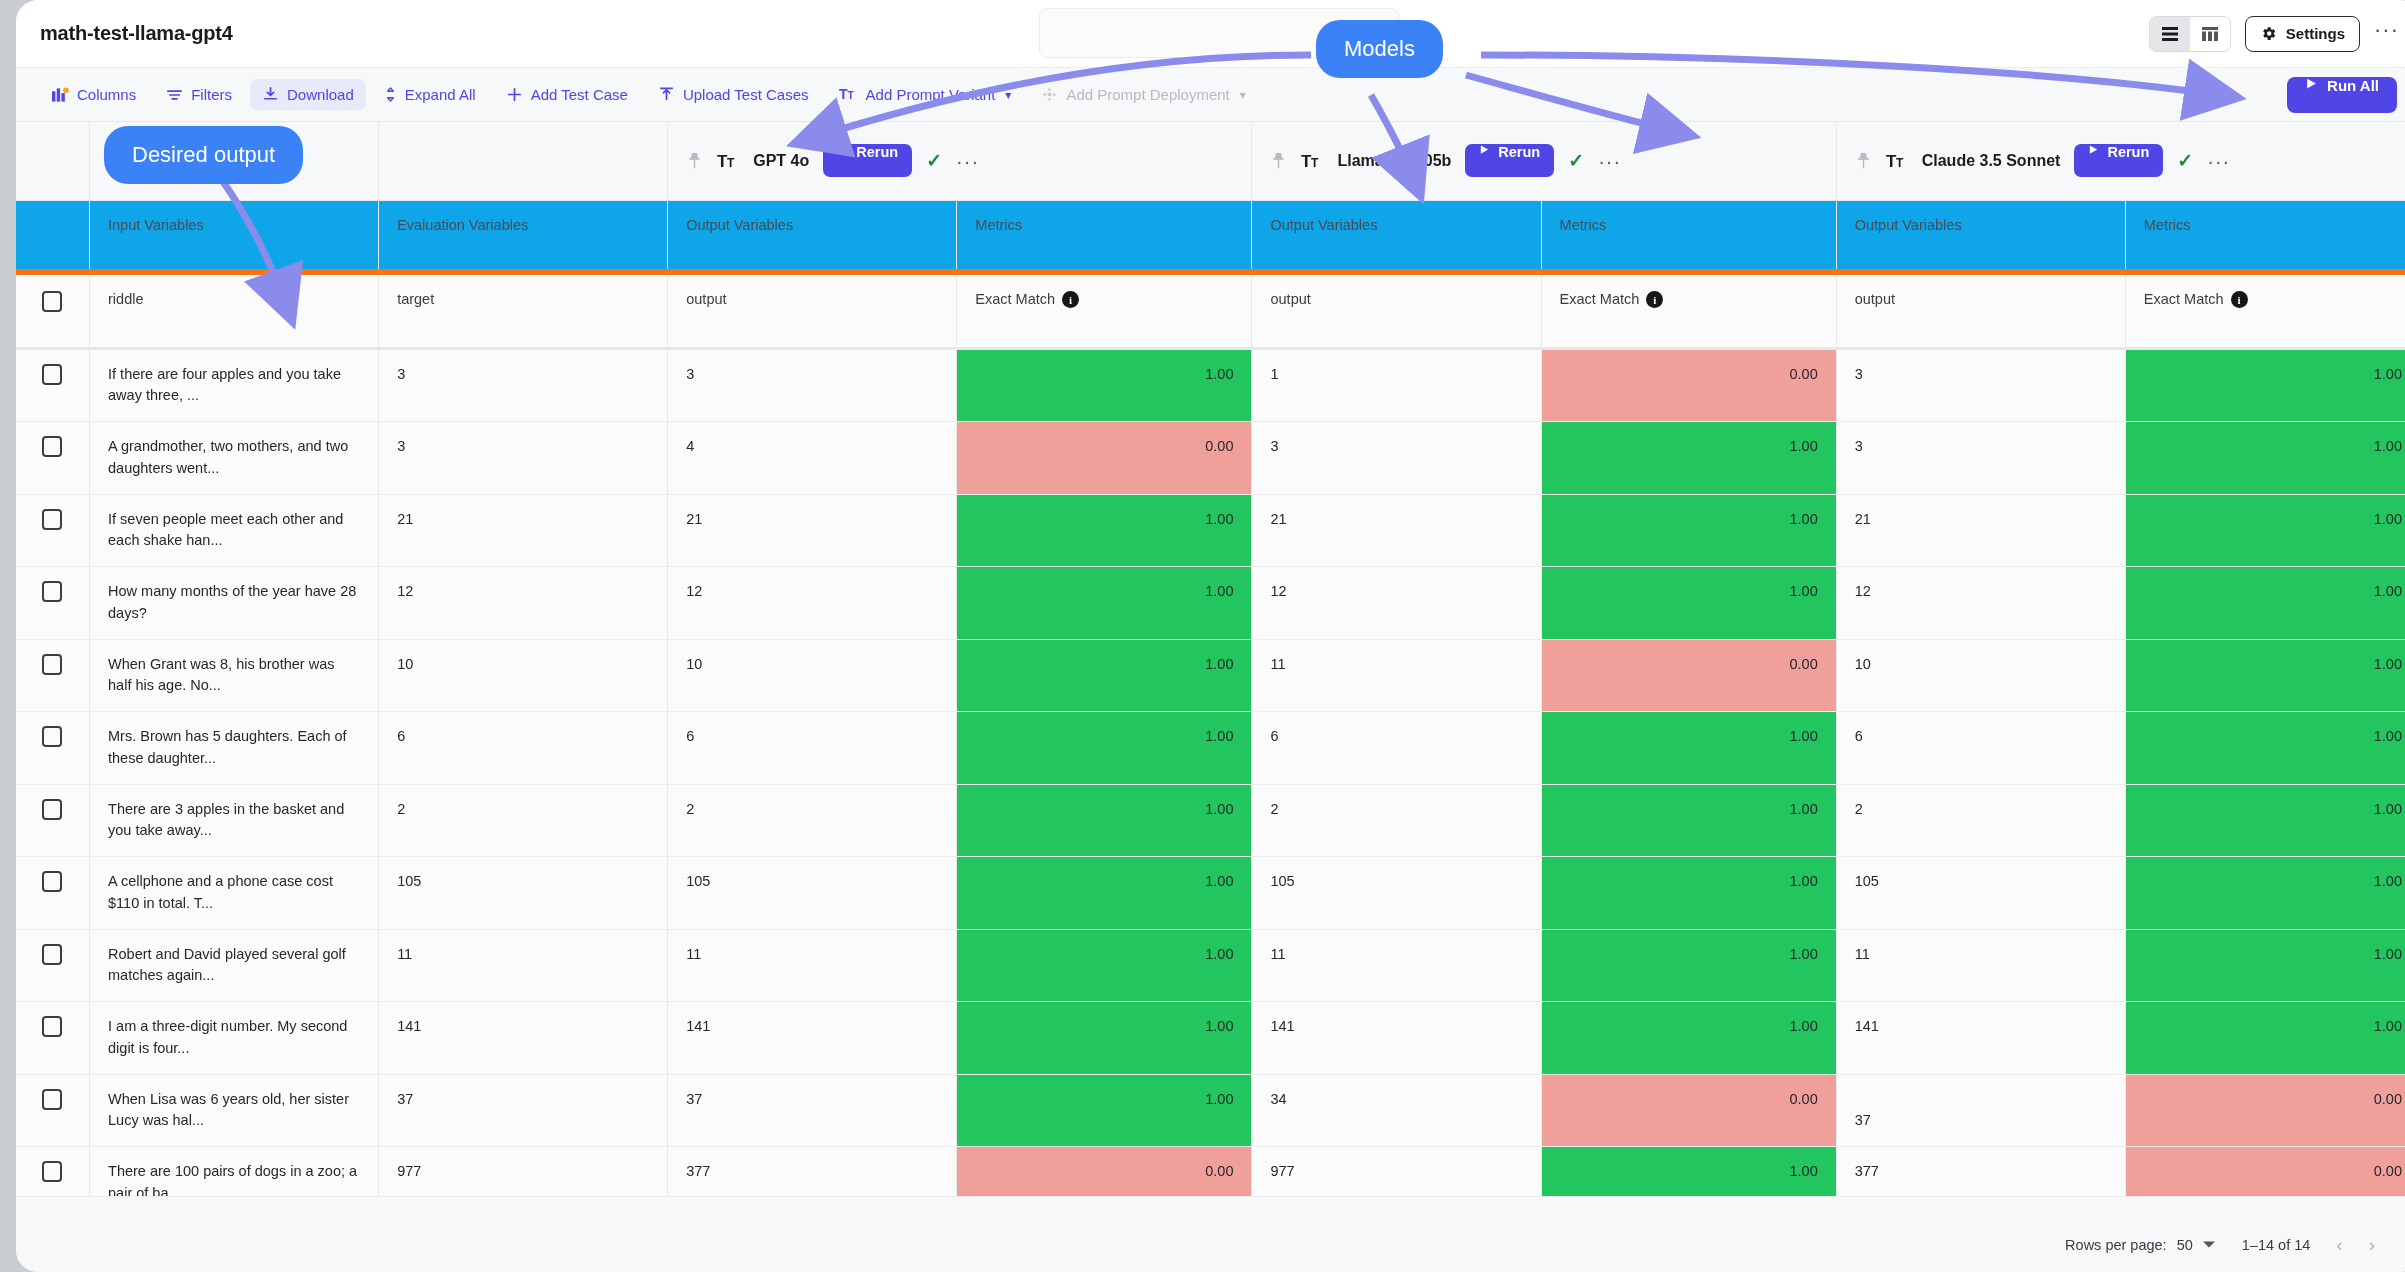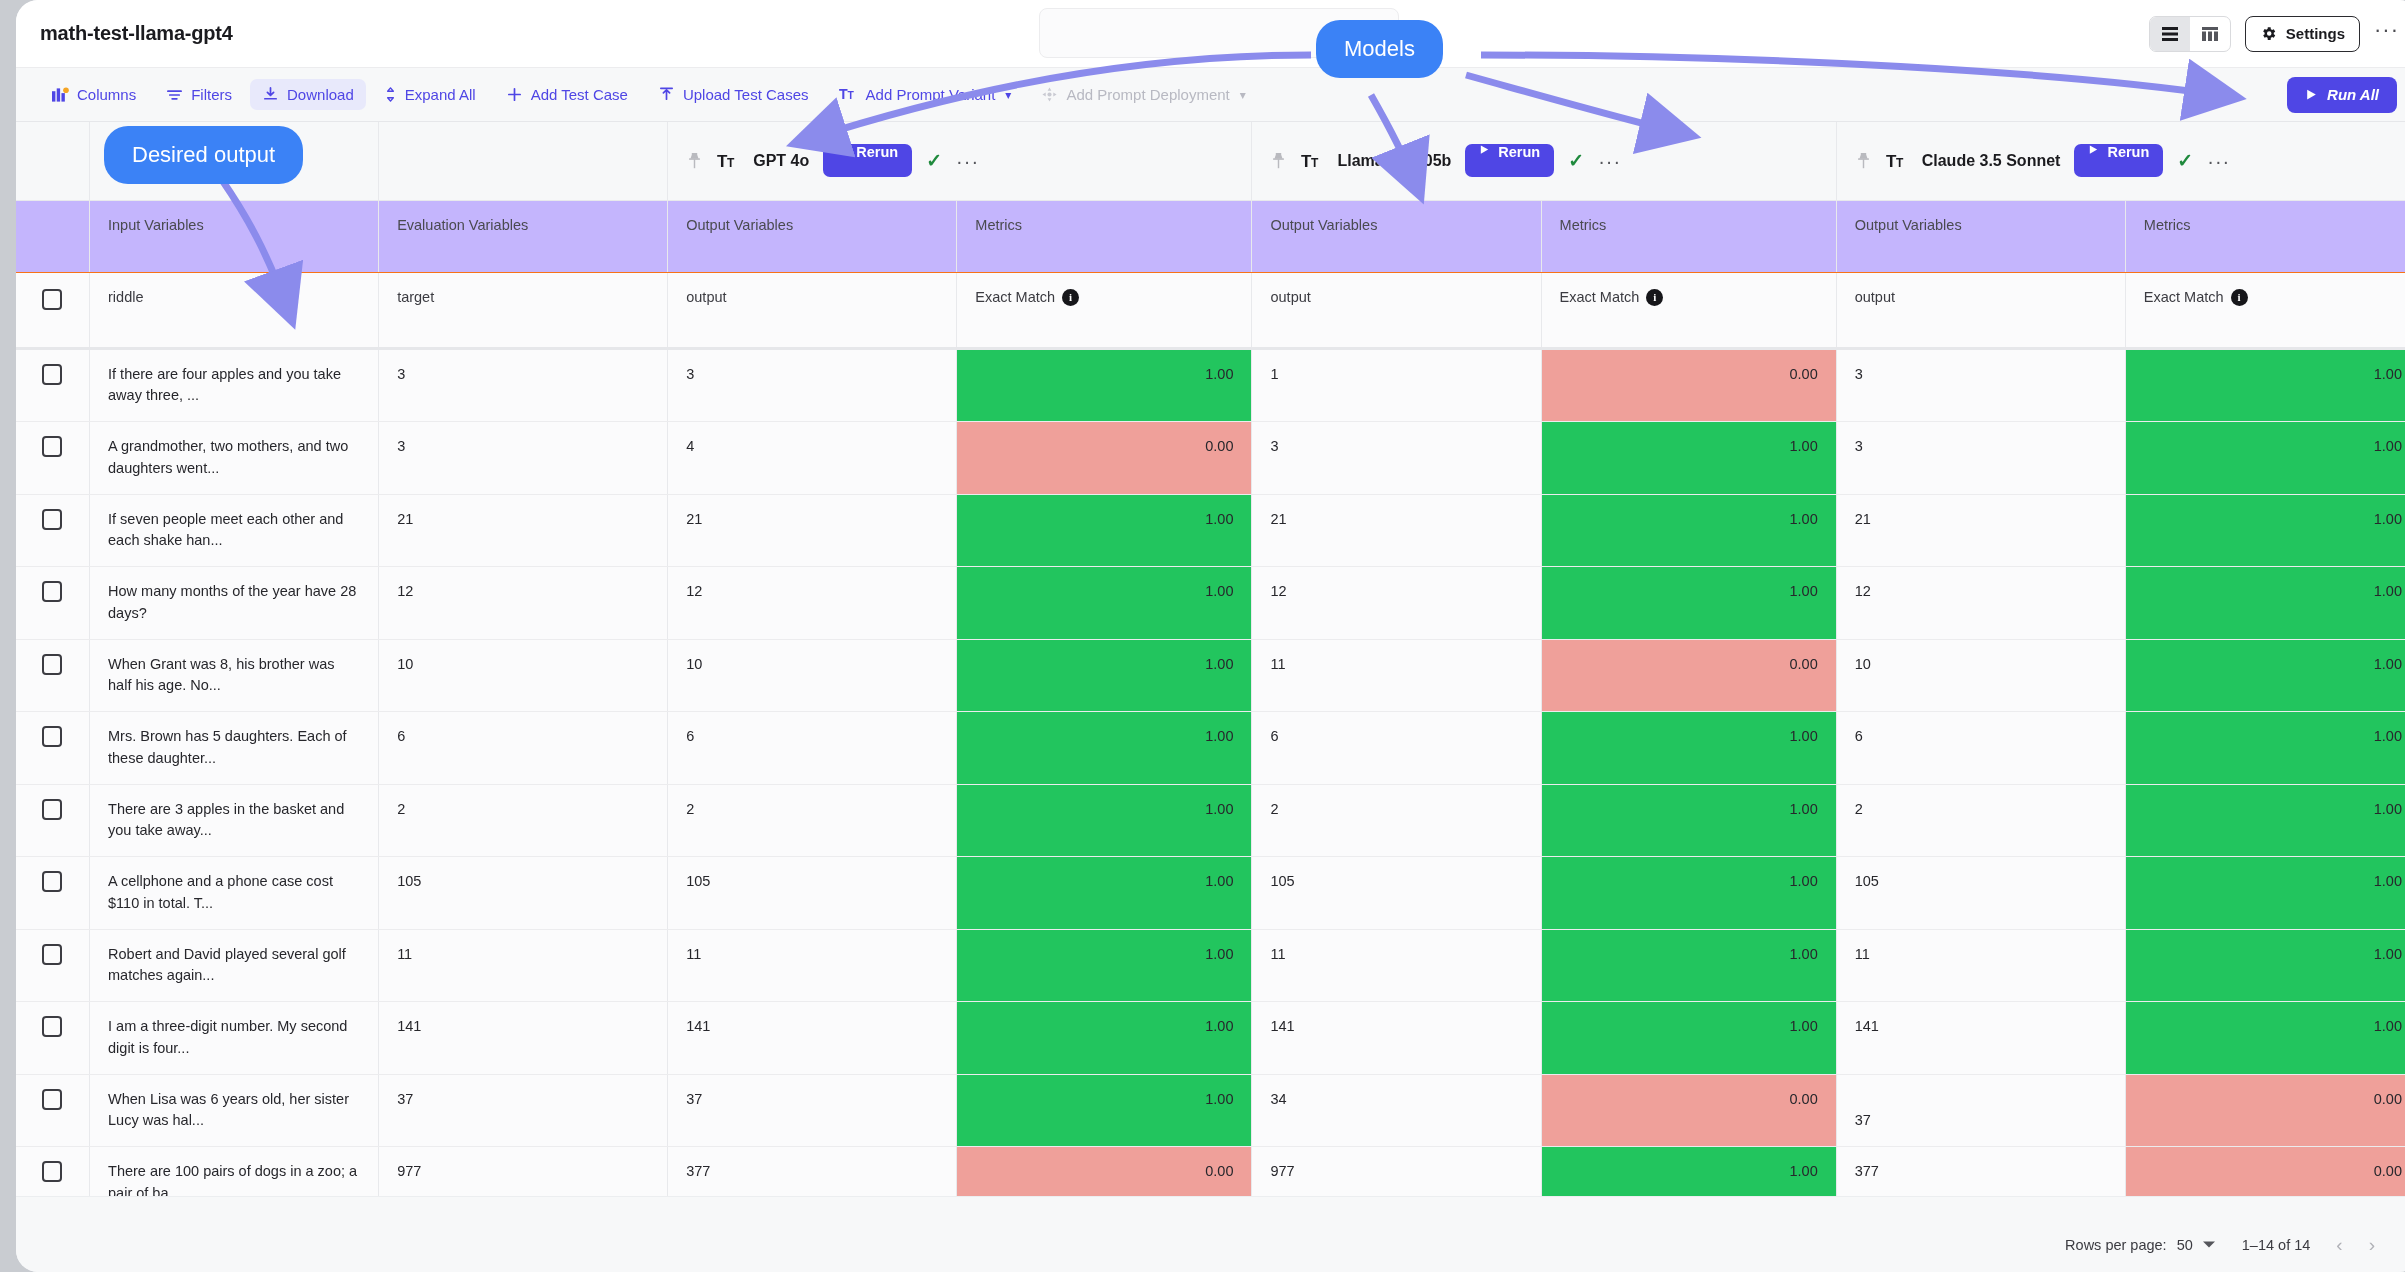--- a/index.html
+++ b/index.html
@@ -72,25 +72,24 @@
     display:flex; align-items:center; gap:8px;
     padding: 7px 12px; border-radius: 7px;
     color: #4f46e5; font-size: 15px; font-weight: 500;
     cursor: pointer; white-space: nowrap;
   }
   .tb-item.active { background: #e8e9fb; }
   .tb-item.disabled { color: #b8b9c2; cursor: default; }
   .tb-item .chev { font-size: 12px; color: inherit; margin-left:2px;}
   .tb-spacer { flex: 1; }
   .runall {
-    display:flex; align-items:center; gap:9px;
+    display:flex; align-items:flex-start; gap:9px;
     background: #4f46e5; color:#fff; border-radius: 8px;
     height: 36px; padding: 0 18px; font-size: 15px; font-weight:600;
     cursor:pointer;
-    font-style:italic;
   }
 
   
   .grid-wrap {
     position: relative;
     height: 1074px;
     background:#fbfbfc;
     overflow: hidden;
   }
   table.grid { border-collapse: collapse; table-layout: fixed; width: 2405px; }
@@ -118,21 +117,21 @@
   .rerun-btn {
     display:flex; gap:8px;
     background:#4f46e5; color:#fff; border-radius:7px;
     height:33px; padding: 0 14px; font-size:14.5px; font-weight:600; cursor:pointer;
   }
   .chk-green { color:#1f8a3d; font-size:19px; font-weight:bold; cursor:pointer;}
   .dots { color:#55565c; font-size:20px; letter-spacing:1px; line-height:0.4; cursor:pointer;}
 
   
   tr.group-row td {
-    height: 72px; background:#c4b5fd; border-bottom:1px solid #f97316;
+    height: 72px; background:#0ea5e9; border-bottom:6px solid #f97316;
     padding: 16px 18px 0 18px;
     font-size: 14.5px; color:#4a4a50;
   }
   
   tr.sub-row td {
     height: 76px; background:#fbfbfc; border-bottom: 3px solid #e6e7ea;
     padding: 16px 18px 0 18px;
     font-size: 14.5px; color:#3b3b41;
   }
   .info-dot {

